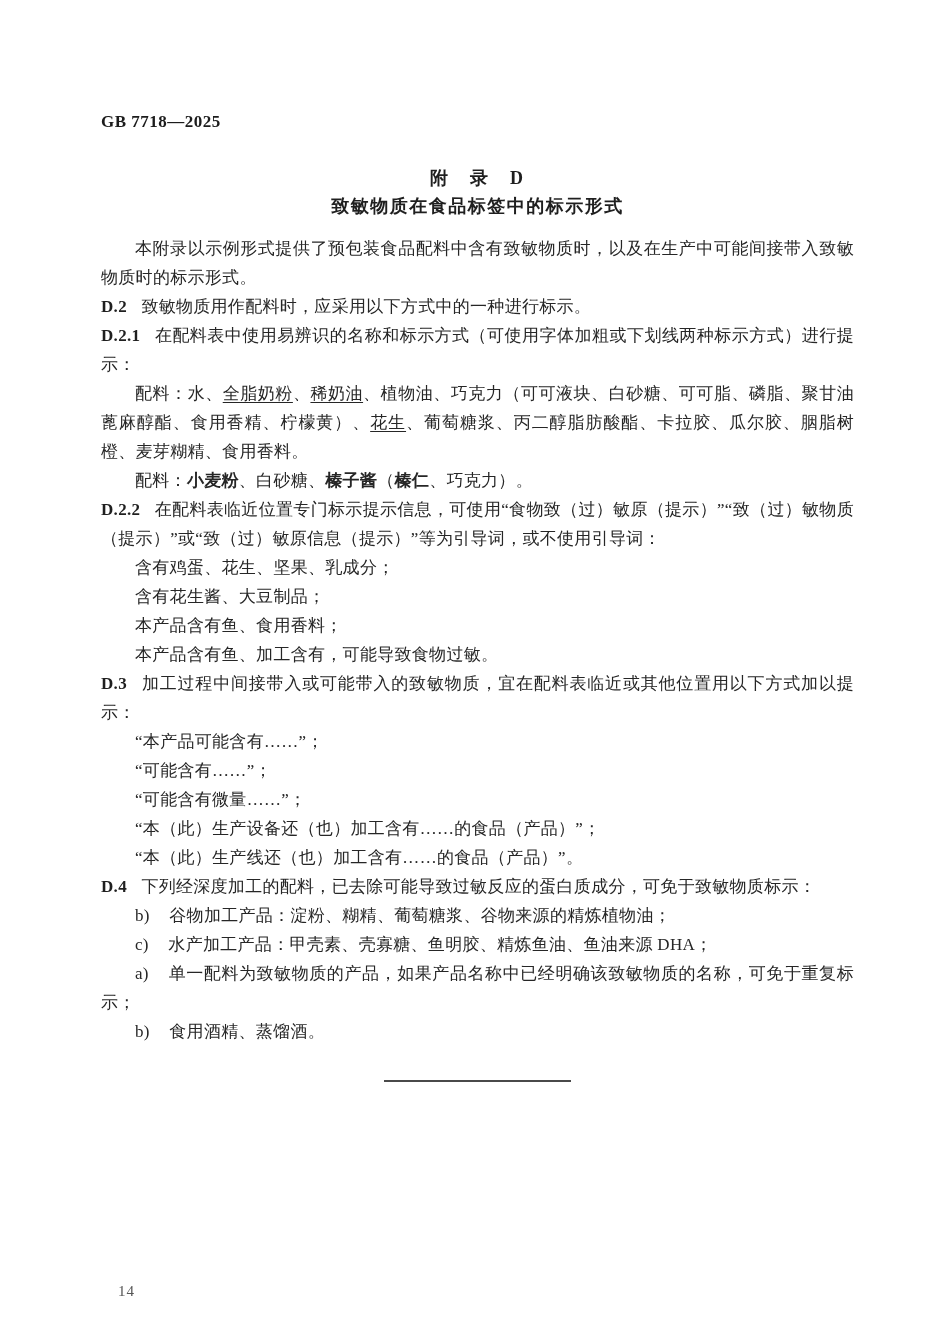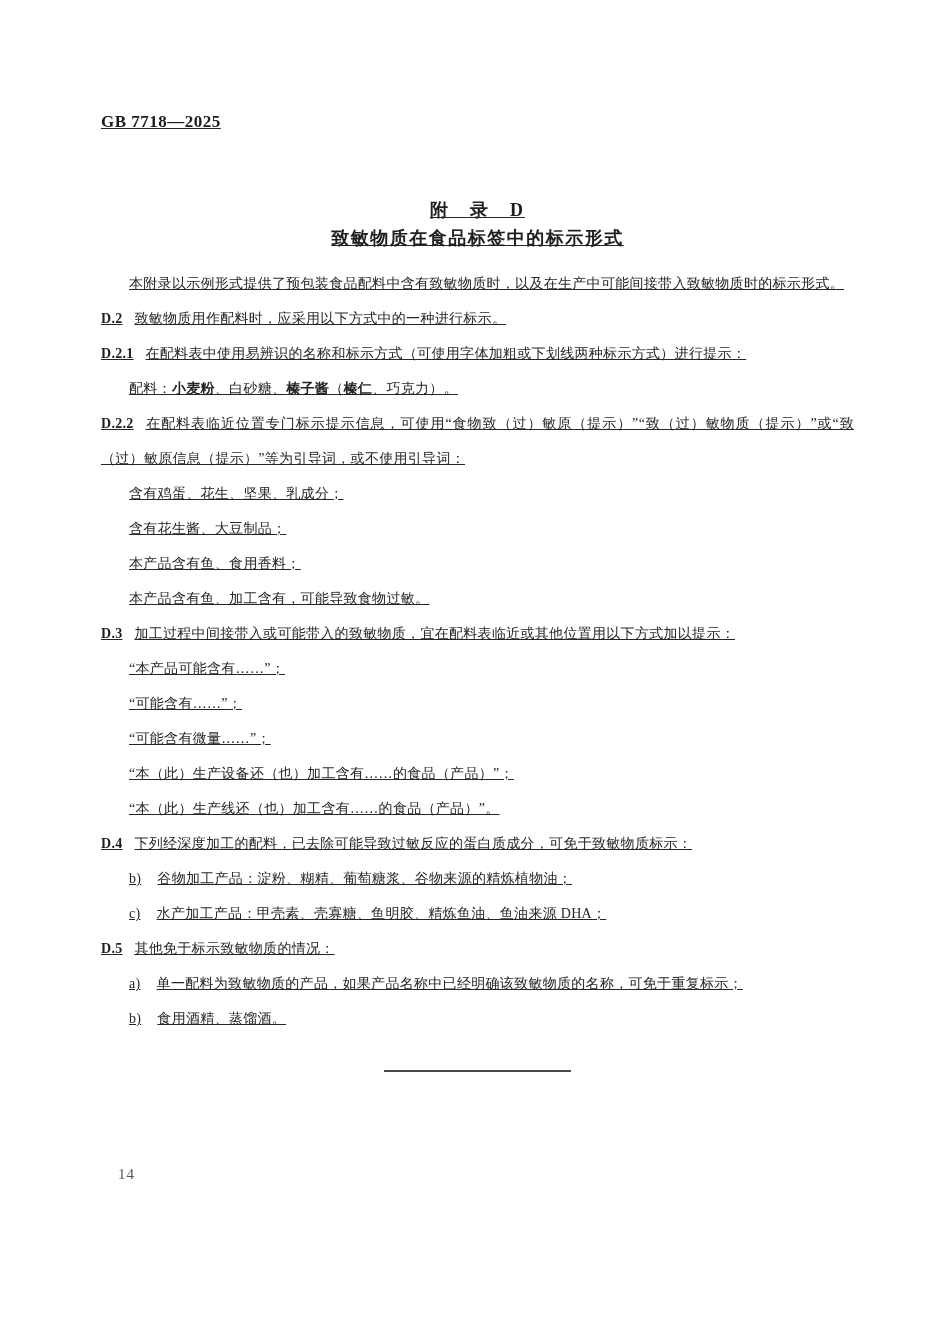--- a/index.html
+++ b/index.html
@@ -11,31 +11,30 @@
   .page {
     position: relative;
     width: 950px;
     height: 1343px;
     background: #ffffff;
     color: #262626;
     overflow: hidden;
   }
   .content {
     padding: 112px 96px 0 101px;
-    text-decoration: underline;
   }
   .std-number {
     font-size: 17px;
     font-weight: bold;
     line-height: 20px;
     letter-spacing: 0.5px;
     color: #1c1c1c;
   }
   .title-block {
-    margin-top: 64px;
+    margin-top: 32px;
     text-align: center;
     font-weight: bold;
     color: #1f1f1f;
   }
   .appendix-label {
     font-size: 18px;
     line-height: 28px;
     letter-spacing: 2px;
   }
   .appendix-title {
@@ -45,22 +44,22 @@
   }
   .sec-heading {
     margin: 27px 0 0 0;
     font-size: 17px;
     font-weight: bold;
     line-height: 25.2px;
     color: #1f1f1f;
   }
   p.body {
     margin: 0;
-    font-size: 14px;
-    line-height: 35px;
+    font-size: 17px;
+    line-height: 29px;
     text-align: justify;
     letter-spacing: 0.3px;
     color: #262626;
   }
   p.first-after-heading { margin-top: 14px; }
   p.indent { text-indent: 2em; }
   .sec-id {
     font-weight: bold;
     color: #1f1f1f;
     margin-right: 0.85em;
@@ -75,21 +74,21 @@
   .b { font-weight: bold; }
   .end-rule {
     width: 187px;
     height: 0;
     border-top: 2px solid #4a4a4a;
     margin: 34px auto 0 auto;
   }
   .page-number {
     position: absolute;
     left: 118px;
-    top: 1166px;
+    top: 1283px;
     font-size: 15px;
     color: #555555;
     letter-spacing: 1px;
   }
 </style>
 </head>
 <body>
 
 <div class="page">
   <div class="content">
@@ -101,20 +100,21 @@
       <div class="appendix-title">致敏物质在食品标签中的标示形式</div>
     </div>
 
 
     <p class="body indent first-after-heading">本附录以示例形式提供了预包装食品配料中含有致敏物质时，以及在生产中可能间接带入致敏物质时的标示形式。</p>
 
     <p class="body"><span class="sec-id">D.2</span><span>致敏物质用作配料时，应采用以下方式中的一种进行标示。</span></p>
 
     <p class="body"><span class="sec-id">D.2.1</span><span>在配料表中使用易辨识的名称和标示方式（可使用字体加粗或下划线两种标示方式）进行提示：</span></p>
 
+    <p class="body indent"><span>配料：水、</span><span class="u">全脂奶粉</span><span>、</span><span class="u">稀奶油</span><span>、植物油、巧克力（可可液块、白砂糖、可可脂、磷脂、聚甘油蓖麻醇酯、食用香精、柠檬黄）、</span><span class="u">花生</span><span>、葡萄糖浆、丙二醇脂肪酸酯、卡拉胶、瓜尔胶、胭脂树橙、麦芽糊精、食用香料。</span></p>
 
     <p class="body indent"><span>配料：</span><span class="b">小麦粉</span><span>、白砂糖、</span><span class="b">榛子酱</span><span>（</span><span class="b">榛仁</span><span>、巧克力）。</span></p>
 
     <p class="body"><span class="sec-id">D.2.2</span><span>在配料表临近位置专门标示提示信息，可使用“食物致（过）敏原（提示）”“致（过）敏物质（提示）”或“致（过）敏原信息（提示）”等为引导词，或不使用引导词：</span></p>
 
     <p class="body indent">含有鸡蛋、花生、坚果、乳成分；</p>
     <p class="body indent">含有花生酱、大豆制品；</p>
     <p class="body indent">本产品含有鱼、食用香料；</p>
     <p class="body indent">本产品含有鱼、加工含有，可能导致食物过敏。</p>
 
@@ -124,21 +124,20 @@
     <p class="body indent">“可能含有……”；</p>
     <p class="body indent">“可能含有微量……”；</p>
     <p class="body indent">“本（此）生产设备还（也）加工含有……的食品（产品）”；</p>
     <p class="body indent">“本（此）生产线还（也）加工含有……的食品（产品）”。</p>
 
     <p class="body"><span class="sec-id">D.4</span><span>下列经深度加工的配料，已去除可能导致过敏反应的蛋白质成分，可免于致敏物质标示：</span></p>
 
     <p class="body indent"><span class="item-label">b)</span><span>谷物加工产品：淀粉、糊精、葡萄糖浆、谷物来源的精炼植物油；</span></p>
     <p class="body indent"><span class="item-label">c)</span><span>水产加工产品：甲壳素、壳寡糖、鱼明胶、精炼鱼油、鱼油来源 DHA；</span></p>
 
-    <p class="body"><span class="sec-id">D.5</span><span>其他免于标示致敏物质的情况：</span></p>
 
     <p class="body indent"><span class="item-label">a)</span><span>单一配料为致敏物质的产品，如果产品名称中已经明确该致敏物质的名称，可免于重复标示；</span></p>
     <p class="body indent"><span class="item-label">b)</span><span>食用酒精、蒸馏酒。</span></p>
 
     <div class="end-rule"></div>
 
   </div>
 
   <div class="page-number">14</div>
 </div>

